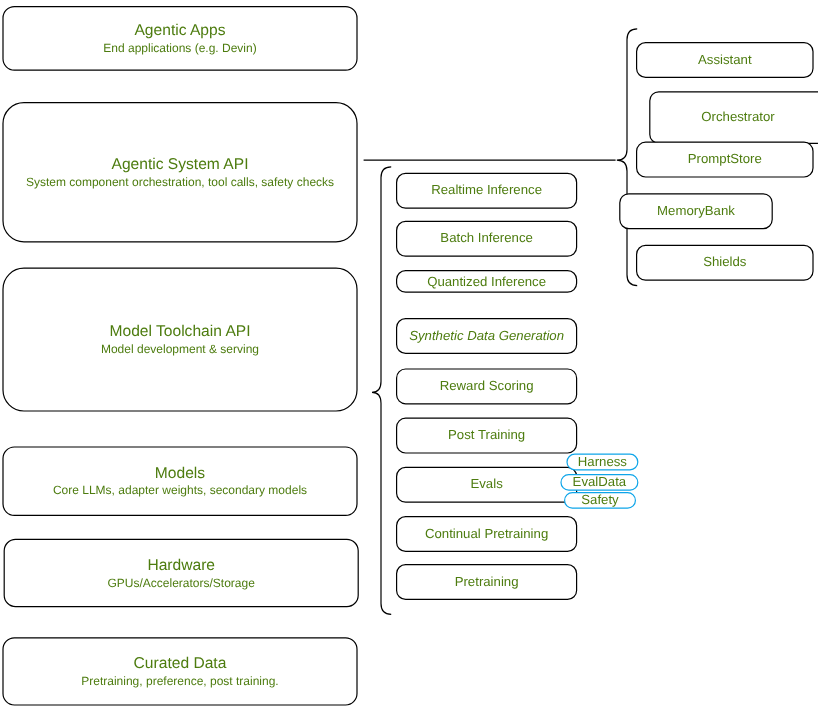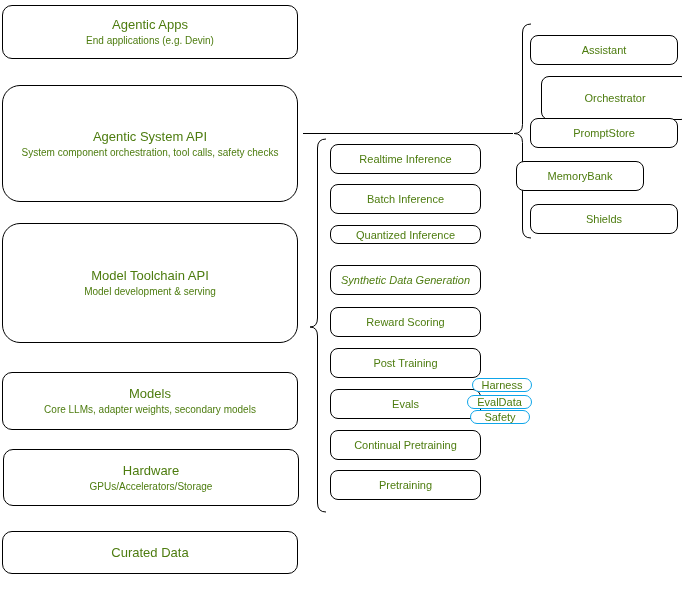--- a/index.html
+++ b/index.html
@@ -93,22 +93,23 @@
   <div class="box" style="left:2px; top:223px; width:296px; height:120px; border-radius:18px;">
     <div class="title">Model Toolchain API</div>
     <div class="subtitle">Model development &amp; serving</div>
   </div>
 
   <div class="box" style="left:3px; top:449px; width:296px; height:57px; border-radius:10px;align-items:center;">
     <div class="title">Hardware</div>
     <div class="subtitle">GPUs/Accelerators/Storage</div>
   </div>
 
-  <div class="box" style="left:2px; top:531px; width:296px; height:43px; border-radius:10px;">
+  <div class="box" style="left:2px; top:531px; width:296px; height:57px; border-radius:10px;">
     <div class="title">Curated Data</div>
+    <div class="subtitle">Pretraining, preference, post training.</div>
   </div>
 
   <div class="chip" style="left:330px; top:184px; width:151px; height:30px;">Batch Inference</div>
   <div class="chip" style="left:330px; top:144px; width:151px; height:30px;">Realtime Inference</div>
   <div class="chip" style="left:330px; top:225px; width:151px; height:19px;">Quantized Inference</div>
   <div class="chip" style="left:330px; top:265px; width:151px; height:30px;font-style:italic;">Synthetic Data Generation</div>
   <div class="chip" style="left:330px; top:307px; width:151px; height:30px;">Reward Scoring</div>
   <div class="chip" style="left:330px; top:348px; width:151px; height:30px;">Post Training</div>
   <div class="chip" style="left:330px; top:389px; width:151px; height:30px;">Evals</div>
   <div class="chip" style="left:330px; top:430px; width:151px; height:30px;">Continual Pretraining</div>

